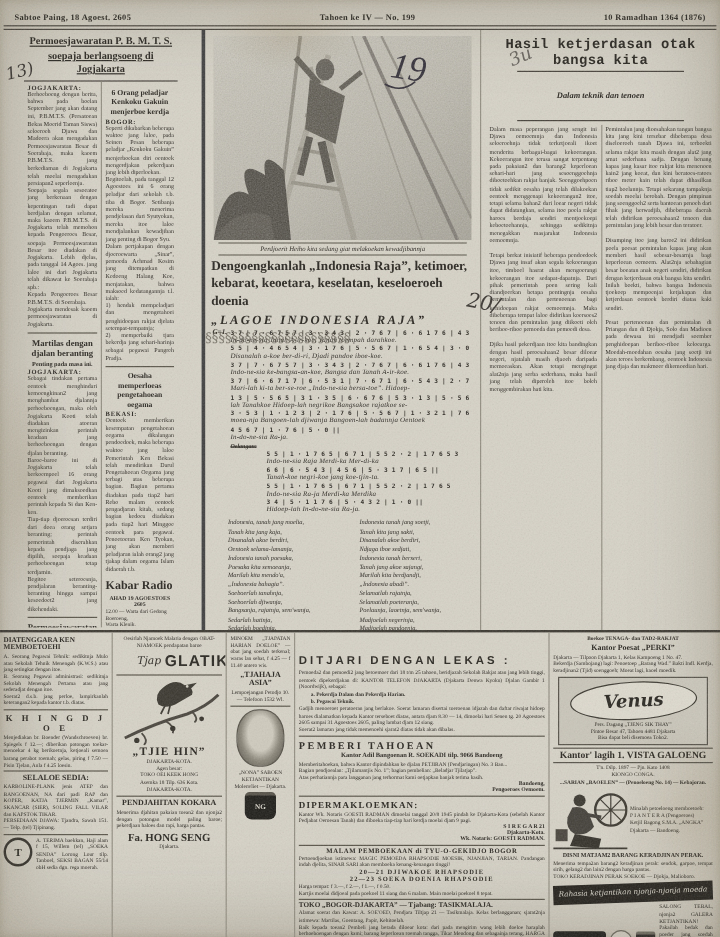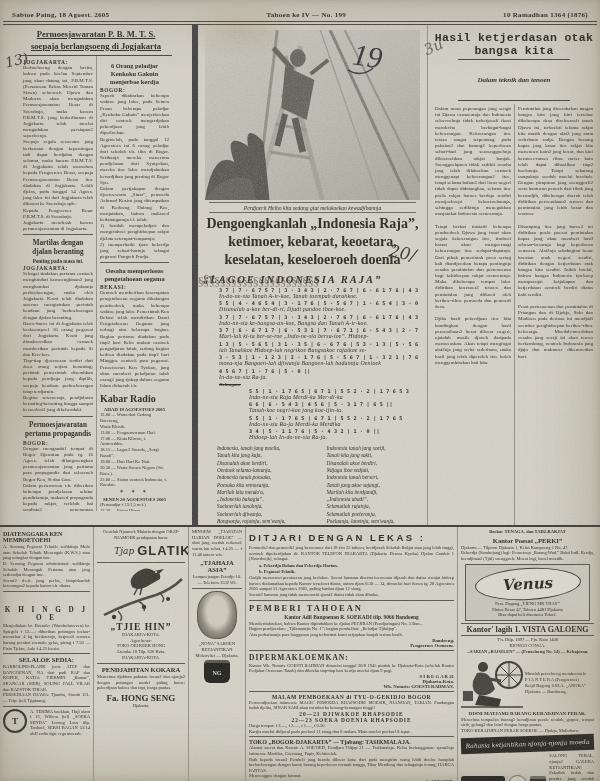--- a/index.html
+++ b/index.html
@@ -6,42 +6,42 @@
   .page{position:relative;width:600px;height:781px;background:#d6d2c7;
     font-family:"Liberation Serif",serif;color:#2a2721;overflow:hidden;
     box-shadow:inset 0 0 70px rgba(90,78,52,.38), inset 0 0 8px rgba(90,78,52,.25);}
   
   .mast{display:flex;justify-content:space-between;align-items:flex-end;
     padding:7px 12px 2px 12px;font-size:7px;font-weight:bold;letter-spacing:.3px;height:12px;}
   .hr2{border-top:1px solid #46423a;border-bottom:1px solid #46423a;height:2px;margin:0 3px;}
   .hr1{border-top:1px solid #5a5549;margin:2px 0;}
   
   .bodyrow{display:flex;height:500px;overflow:hidden;}
-  .colL{width:198px;border-right:6px solid #404040;padding:1px 20px;box-sizing:border-box;}
+  .colL{width:171px;border-right:3px solid #404040;padding:1px 20px;box-sizing:border-box;}
   .colC{width:230px;border-right:1px solid #948f82;position:relative;padding:0 5px;box-sizing:border-box;}
   .colR{flex:1;padding:2px 4px;box-sizing:border-box;overflow:hidden;}
   .headlineL{font-weight:bold;font-size:8.6px;text-align:center;line-height:1.35;
     padding:3px 2px 3px;text-decoration:underline;border-bottom:1px solid #46423a;}
   .twocol{display:flex;height:455px;overflow:hidden;}
   .subc{width:50%;padding:2px 3px;box-sizing:border-box;overflow:hidden;}
   .subc+.subc{border-left:1px solid #948f82;}
   .body{font-size:5px;line-height:1.24;text-align:justify;white-space:pre-line;}
   .dl{font-weight:bold;font-size:5.4px;letter-spacing:.6px;margin-top:1px;}
   .arth{font-weight:bold;font-size:7.2px;text-align:center;line-height:1.25;margin:4px 0 1px;}
   .arthC{font-weight:bold;font-size:6.4px;text-align:center;line-height:1.25;margin:4px 0 1px;}
   .lead{font-weight:bold;font-size:5.2px;text-align:center;margin-bottom:1px;}
   .radioH{font-weight:bold;font-size:10px;margin:4px 0 2px;}
   .radioDay{font-weight:bold;font-size:4.8px;text-align:center;margin-top:3px;}
   .sched{font-size:4.5px;line-height:1.3;white-space:pre-line;text-align:left;}
   .stars{text-align:center;font-size:5px;letter-spacing:3px;}
   
   .photo{position:relative;height:170px;margin:5px 2px 0 2px;background:#c2beb2;overflow:hidden;}
   .cap{font-style:italic;font-size:5.6px;text-align:center;border-top:1px solid #6b675c;
     border-bottom:1px solid #6b675c;padding:1.5px 0;margin:2px 6px;}
-  .headC{font-weight:bold;font-size:14px;text-align:center;line-height:1.3;margin:2px 0 1px;}
+  .headC{font-weight:bold;font-size:11px;text-align:left;line-height:1.3;margin:2px 0 1px;}
   .titleC{font-weight:bold;font-style:italic;font-size:10.5px;text-align:left;
     letter-spacing:2px;margin:4px 0 2px;}
   .mline{margin:1px 4px 1.5px 16px;}
   .mline.ctr{margin-left:46px;}
   .mn{font-family:"DejaVu Sans Mono",monospace;font-size:5.1px;font-weight:bold;
     letter-spacing:.2px;white-space:nowrap;overflow:hidden;}
   .ml{font-style:italic;font-size:5.8px;letter-spacing:.2px;white-space:nowrap;overflow:hidden;}
   .gkey{position:absolute;left:6px;top:249px;font-weight:bold;font-style:italic;font-size:6px;}
   .refl{font-weight:bold;font-size:5px;font-style:italic;margin:2px 0 0 16px;text-decoration:line-through;}
   .verses{display:flex;margin-top:5px;}
@@ -51,27 +51,27 @@
   
   .headR{font-weight:bold;font-size:11.5px;text-align:center;margin:4px 0 2px;letter-spacing:.3px;font-family:Liberation Mono, monospace;}
   .subR{font-weight:bold;font-style:italic;font-size:7px;text-align:center;
     border-top:1px solid #46423a;border-bottom:1px solid #46423a;margin:1px 26px 3px;padding:16px 0;}
   .twocolR{display:flex;height:455px;overflow:hidden;}
   
   .adsrow{display:flex;border-top:2px solid #3c3931;height:256px;overflow:hidden;}
   .adcol{box-sizing:border-box;padding:2px 3px;overflow:hidden;}
   .adcol+.adcol{border-left:1px solid #948f82;}
   .adA{width:93px;} .adB{width:95px;} .adC{width:57px;} .adD{width:212px;} .adE{width:140px;}
-  .adTsp{font-weight:bold;letter-spacing:3px;text-align:center;font-size:7.2px;margin:14px 0 1px;}
+  .adTsp{font-weight:bold;letter-spacing:3px;text-align:center;font-size:7.2px;margin:3px 0 1px;}
   .adT{font-weight:bold;text-align:center;font-size:6.6px;margin:2px 0 1px;}
   .adTl{font-weight:bold;font-size:6px;margin:2px 0 1px;}
   .adb{font-size:4.5px;line-height:1.25;text-align:justify;white-space:pre-line;}
   .adbc{font-size:4.5px;line-height:1.3;text-align:center;white-space:pre-line;}
   .ditjariT{font-family:"Liberation Sans",sans-serif;font-weight:bold;font-size:9.5px;
-    letter-spacing:2.5px;margin:3px 0 2px;}
+    letter-spacing:2.5px;margin:16px 0 2px;}
   .pembT{font-weight:bold;font-size:8.5px;letter-spacing:2px;text-align:left;margin:2px 0 1px;}
   .pembS{font-weight:bold;font-size:5.4px;text-align:center;margin-bottom:1px;}
   .dipermT{font-weight:bold;font-size:7.5px;letter-spacing:1px;margin:2px 0 1px;}
   .malamT{font-weight:bold;font-size:5.6px;text-align:center;letter-spacing:.5px;}
   .malamD{font-weight:bold;font-size:5.4px;text-align:center;letter-spacing:1px;}
   .tokoT{font-weight:bold;font-size:6px;}
   .sig{font-size:4.8px;font-weight:bold;text-align:right;white-space:pre-line;}
   .glatikBrand{display:flex;align-items:center;justify-content:center;gap:3px;margin:1px 0;}
   .glatikTjap{font-style:italic;font-size:9px;font-family:"DejaVu Serif",serif;margin-left:20px;}
   .glatikName{font-weight:bold;font-size:13px;letter-spacing:1px;font-family:"Liberation Sans",sans-serif;}

